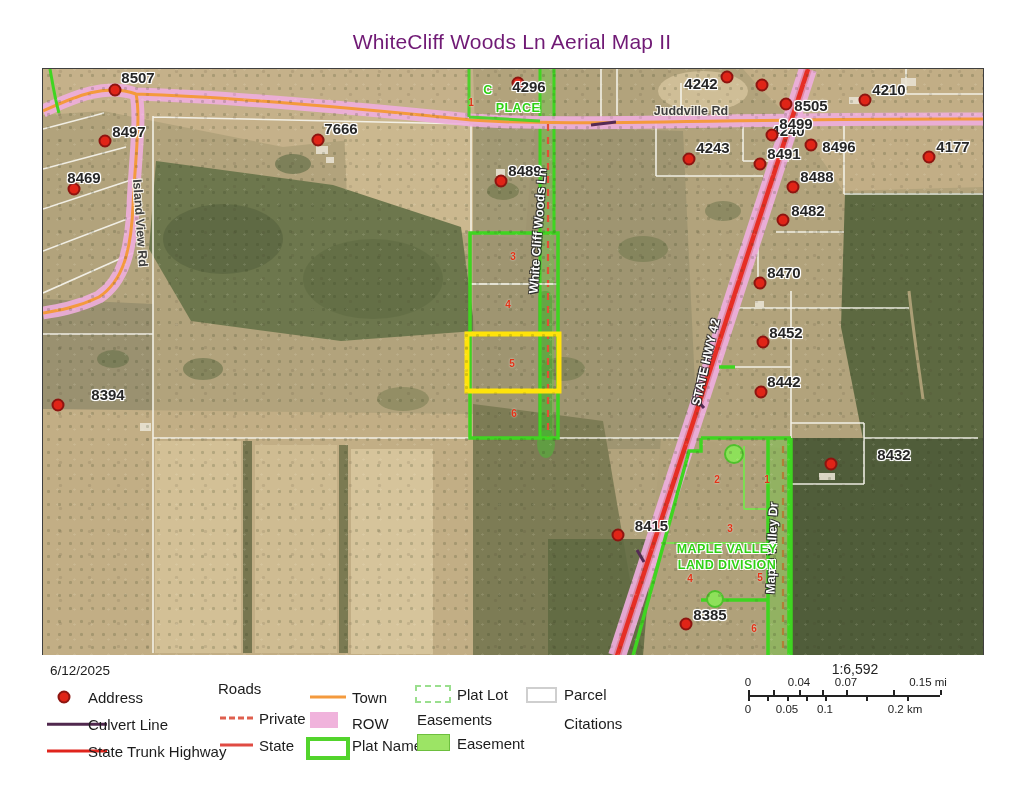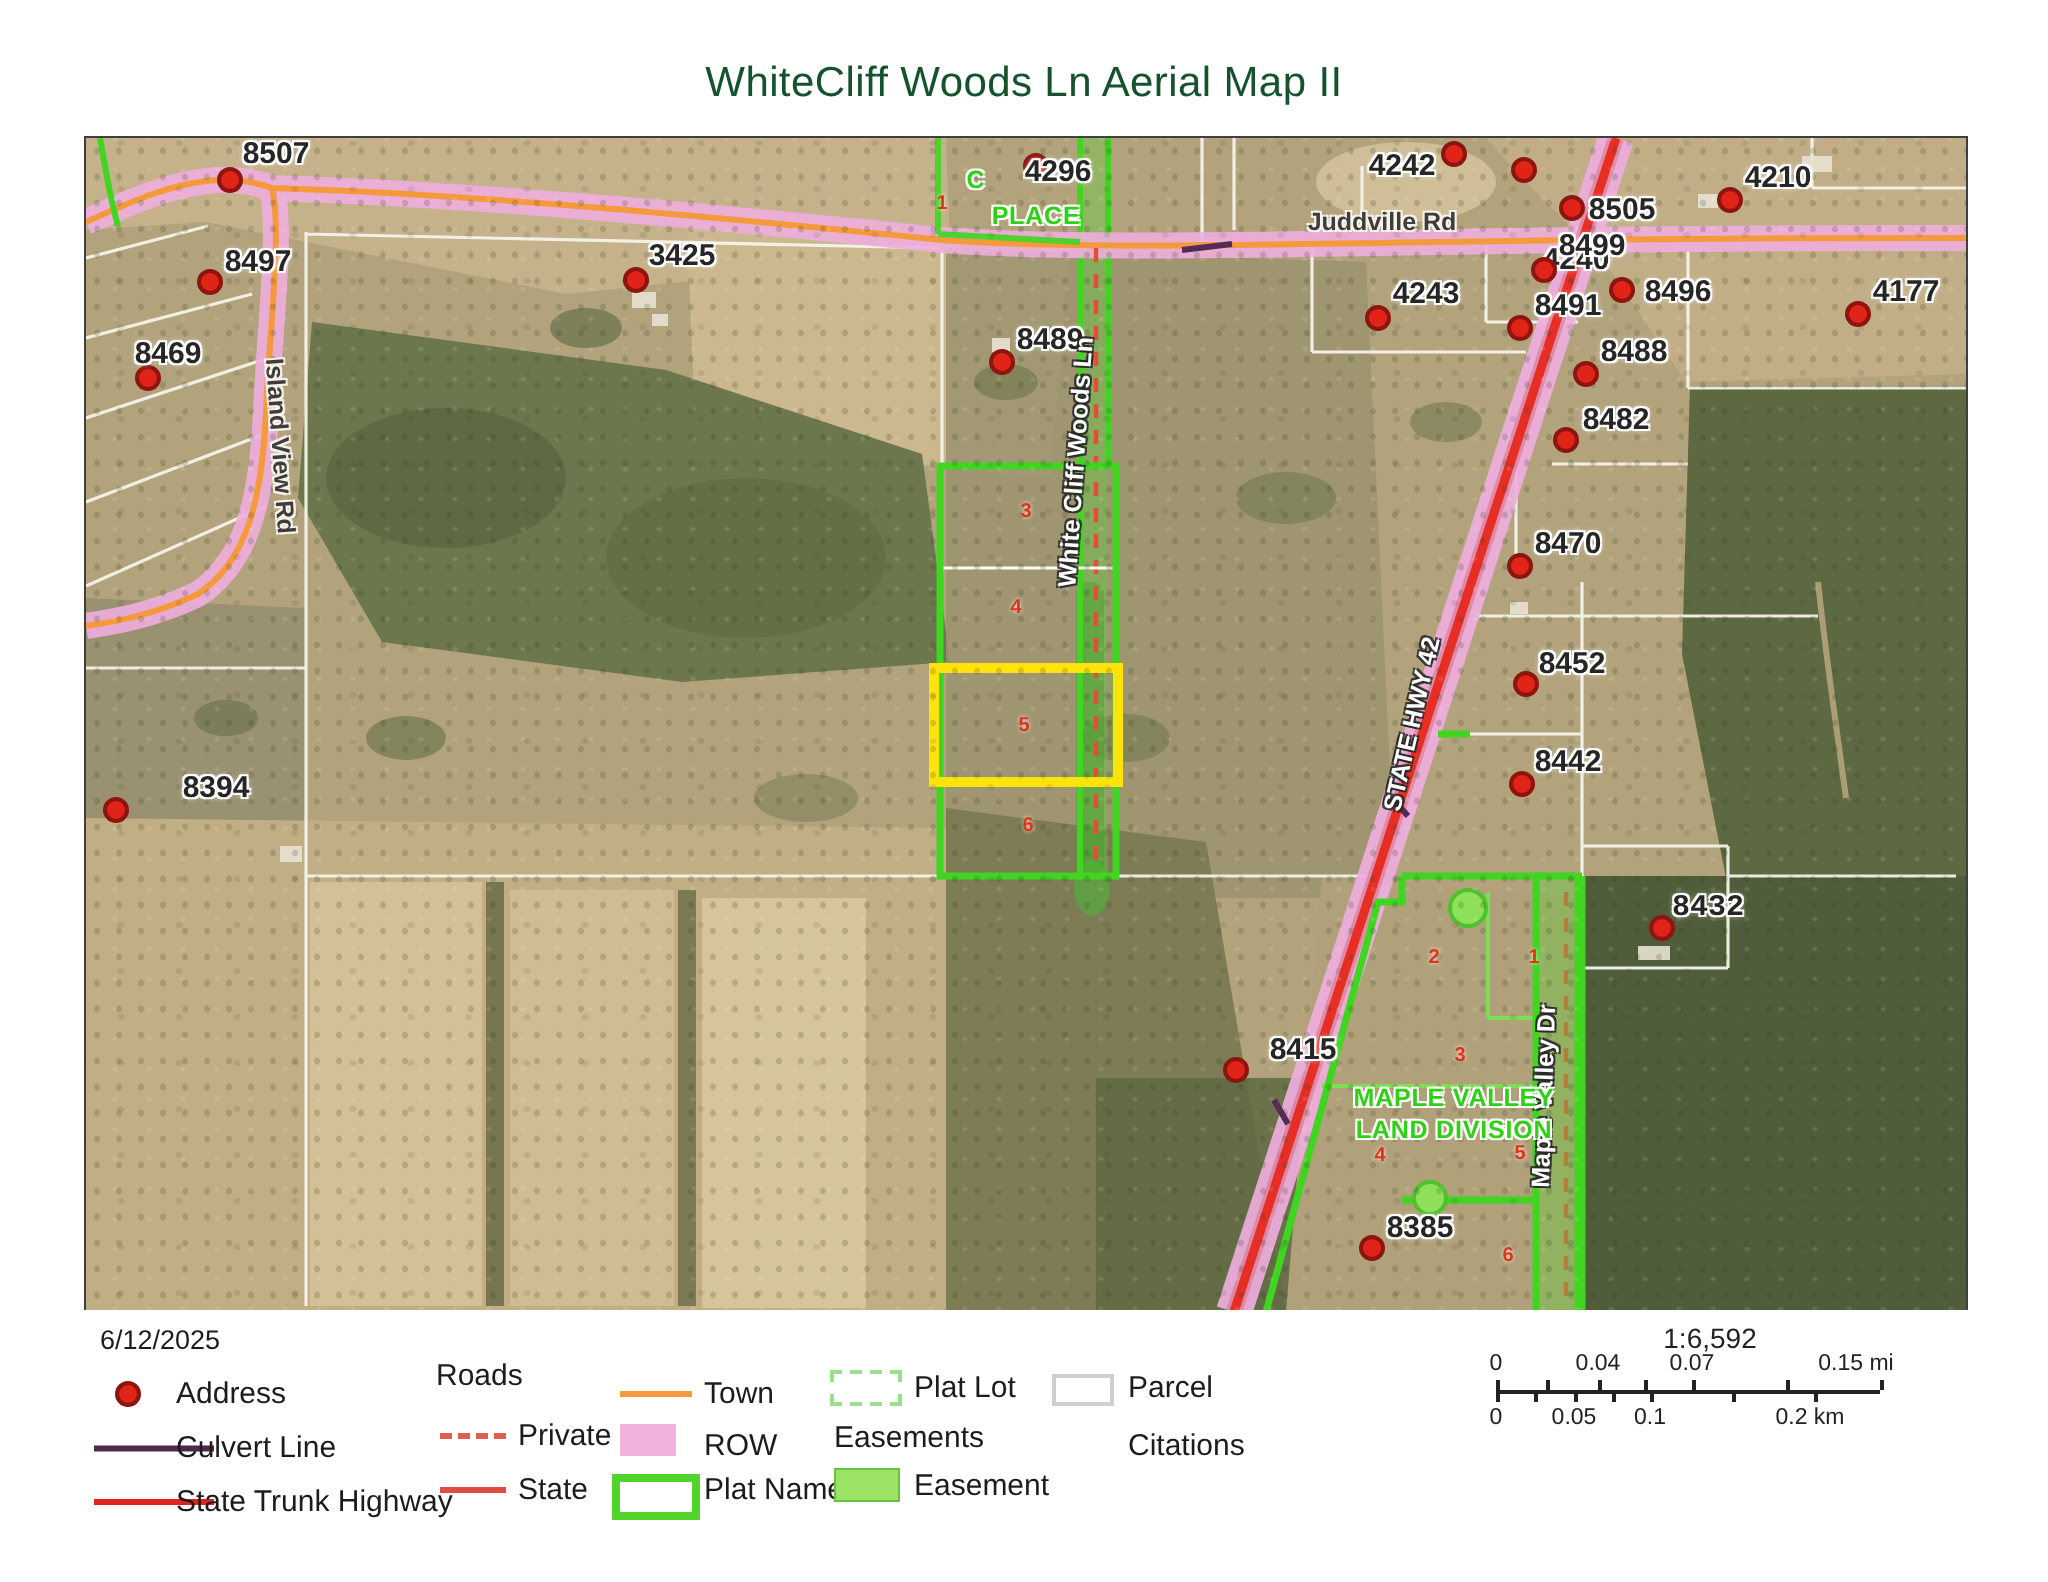--- a/index.html
+++ b/index.html
@@ -1,19 +1,19 @@
 <!DOCTYPE html>
 <html><head>
 <meta charset="utf-8">
 <style>
   html,body{margin:0;padding:0;background:#ffffff;}
   .page{position:relative;width:1024px;height:791px;background:#fff;overflow:hidden;
         font-family:"Liberation Sans", sans-serif;}
   .title{position:absolute;top:30px;left:0;width:100%;text-align:center;
-         font-size:21px;font-weight:500;color:#14532d;letter-spacing:.2px;}
+         font-size:21px;font-weight:500;color:#701a75;letter-spacing:.2px;}
   
   .map{position:absolute;left:42px;top:68px;width:940px;height:587px;
        background:#b2a37c;border:1.5px solid #3f3f3f;overflow:hidden;}
   .map svg{position:absolute;left:0;top:0;}
   .speckle{position:absolute;left:0;top:0;width:100%;height:100%;pointer-events:none;
     background-image:
       radial-gradient(rgba(52,62,30,.20) 1.2px, transparent 1.7px),
       radial-gradient(rgba(255,250,228,.12) 1px, transparent 1.5px),
       radial-gradient(rgba(70,60,40,.12) 1.5px, transparent 2.1px);
     background-size:11px 13px,17px 15px,29px 23px;
@@ -149,21 +149,21 @@
     </svg>
     <div class="speckle"></div>
     <div id="labels">
         <div class="addr-dot" style="left: 72px; top: 21px;"></div>
         <div class="addr-label" style="left: 95px; top: 8px;">8507</div>
         <div class="addr-dot" style="left: 62px; top: 72px;"></div>
         <div class="addr-label" style="left: 86px; top: 62px;">8497</div>
         <div class="addr-dot" style="left: 31px; top: 120px;"></div>
         <div class="addr-label" style="left: 41px; top: 108px;">8469</div>
         <div class="addr-dot" style="left: 275px; top: 71px;"></div>
-        <div class="addr-label" style="left: 298px; top: 59px;">3425</div>
+        <div class="addr-label" style="left: 298px; top: 59px;">7666</div>
         <div class="addr-dot" style="left: 15px; top: 336px;"></div>
         <div class="addr-label" style="left: 38px; top: 325px; margin-left: 27px;">8394</div>
         <div class="addr-dot" style="left: 475px; top: 14px;"></div>
         <div class="addr-label" style="left: 486px; top: 17px;">4296</div>
         <div class="addr-dot" style="left: 458px; top: 112px;"></div>
         <div class="addr-label" style="left: 482px; top: 101px;">8489</div>
         <div class="addr-dot" style="left: 684px; top: 8px;"></div>
         <div class="addr-label" style="left: 658px; top: 14px;">4242</div>
         <div class="addr-dot" style="left: 719px; top: 16px;"></div>
         <div class="addr-label" style="left: 745px; top: 17px; margin-top: 44px;">4240</div>
@@ -185,21 +185,21 @@
         <div class="addr-label" style="left: 774px; top: 107px;">8488</div>
         <div class="addr-dot" style="left: 740px; top: 151px;"></div>
         <div class="addr-label" style="left: 765px; top: 141px;">8482</div>
         <div class="addr-dot" style="left: 717px; top: 214px;"></div>
         <div class="addr-label" style="left: 741px; top: 203px;">8470</div>
         <div class="addr-dot" style="left: 720px; top: 273px;"></div>
         <div class="addr-label" style="left: 743px; top: 263px;">8452</div>
         <div class="addr-dot" style="left: 718px; top: 323px;"></div>
         <div class="addr-label" style="left: 741px; top: 312px;">8442</div>
         <div class="addr-dot" style="left: 788px; top: 395px;"></div>
-        <div class="addr-label" style="left: 811px; top: 385px; font-family: Liberation Mono, monospace;">8432</div>
+        <div class="addr-label" style="left: 851px; top: 385px;">8432</div>
         <div class="addr-dot" style="left: 575px; top: 466px;"></div>
         <div class="addr-label" style="left: 599px; top: 456px; padding-left: 19px;">8415</div>
         <div class="addr-dot" style="left: 643px; top: 555px;"></div>
         <div class="addr-label" style="left: 667px; top: 545px;">8385</div>
         <div class="lot-num" style="left: 428px; top: 33px;">1</div>
         <div class="lot-num" style="left: 470px; top: 187px;">3</div>
         <div class="lot-num" style="left: 465px; top: 235px;">4</div>
         <div class="lot-num" style="left: 469px; top: 294px;">5</div>
         <div class="lot-num" style="left: 471px; top: 344px;">6</div>
         <div class="lot-num" style="left: 674px; top: 410px;">2</div>

